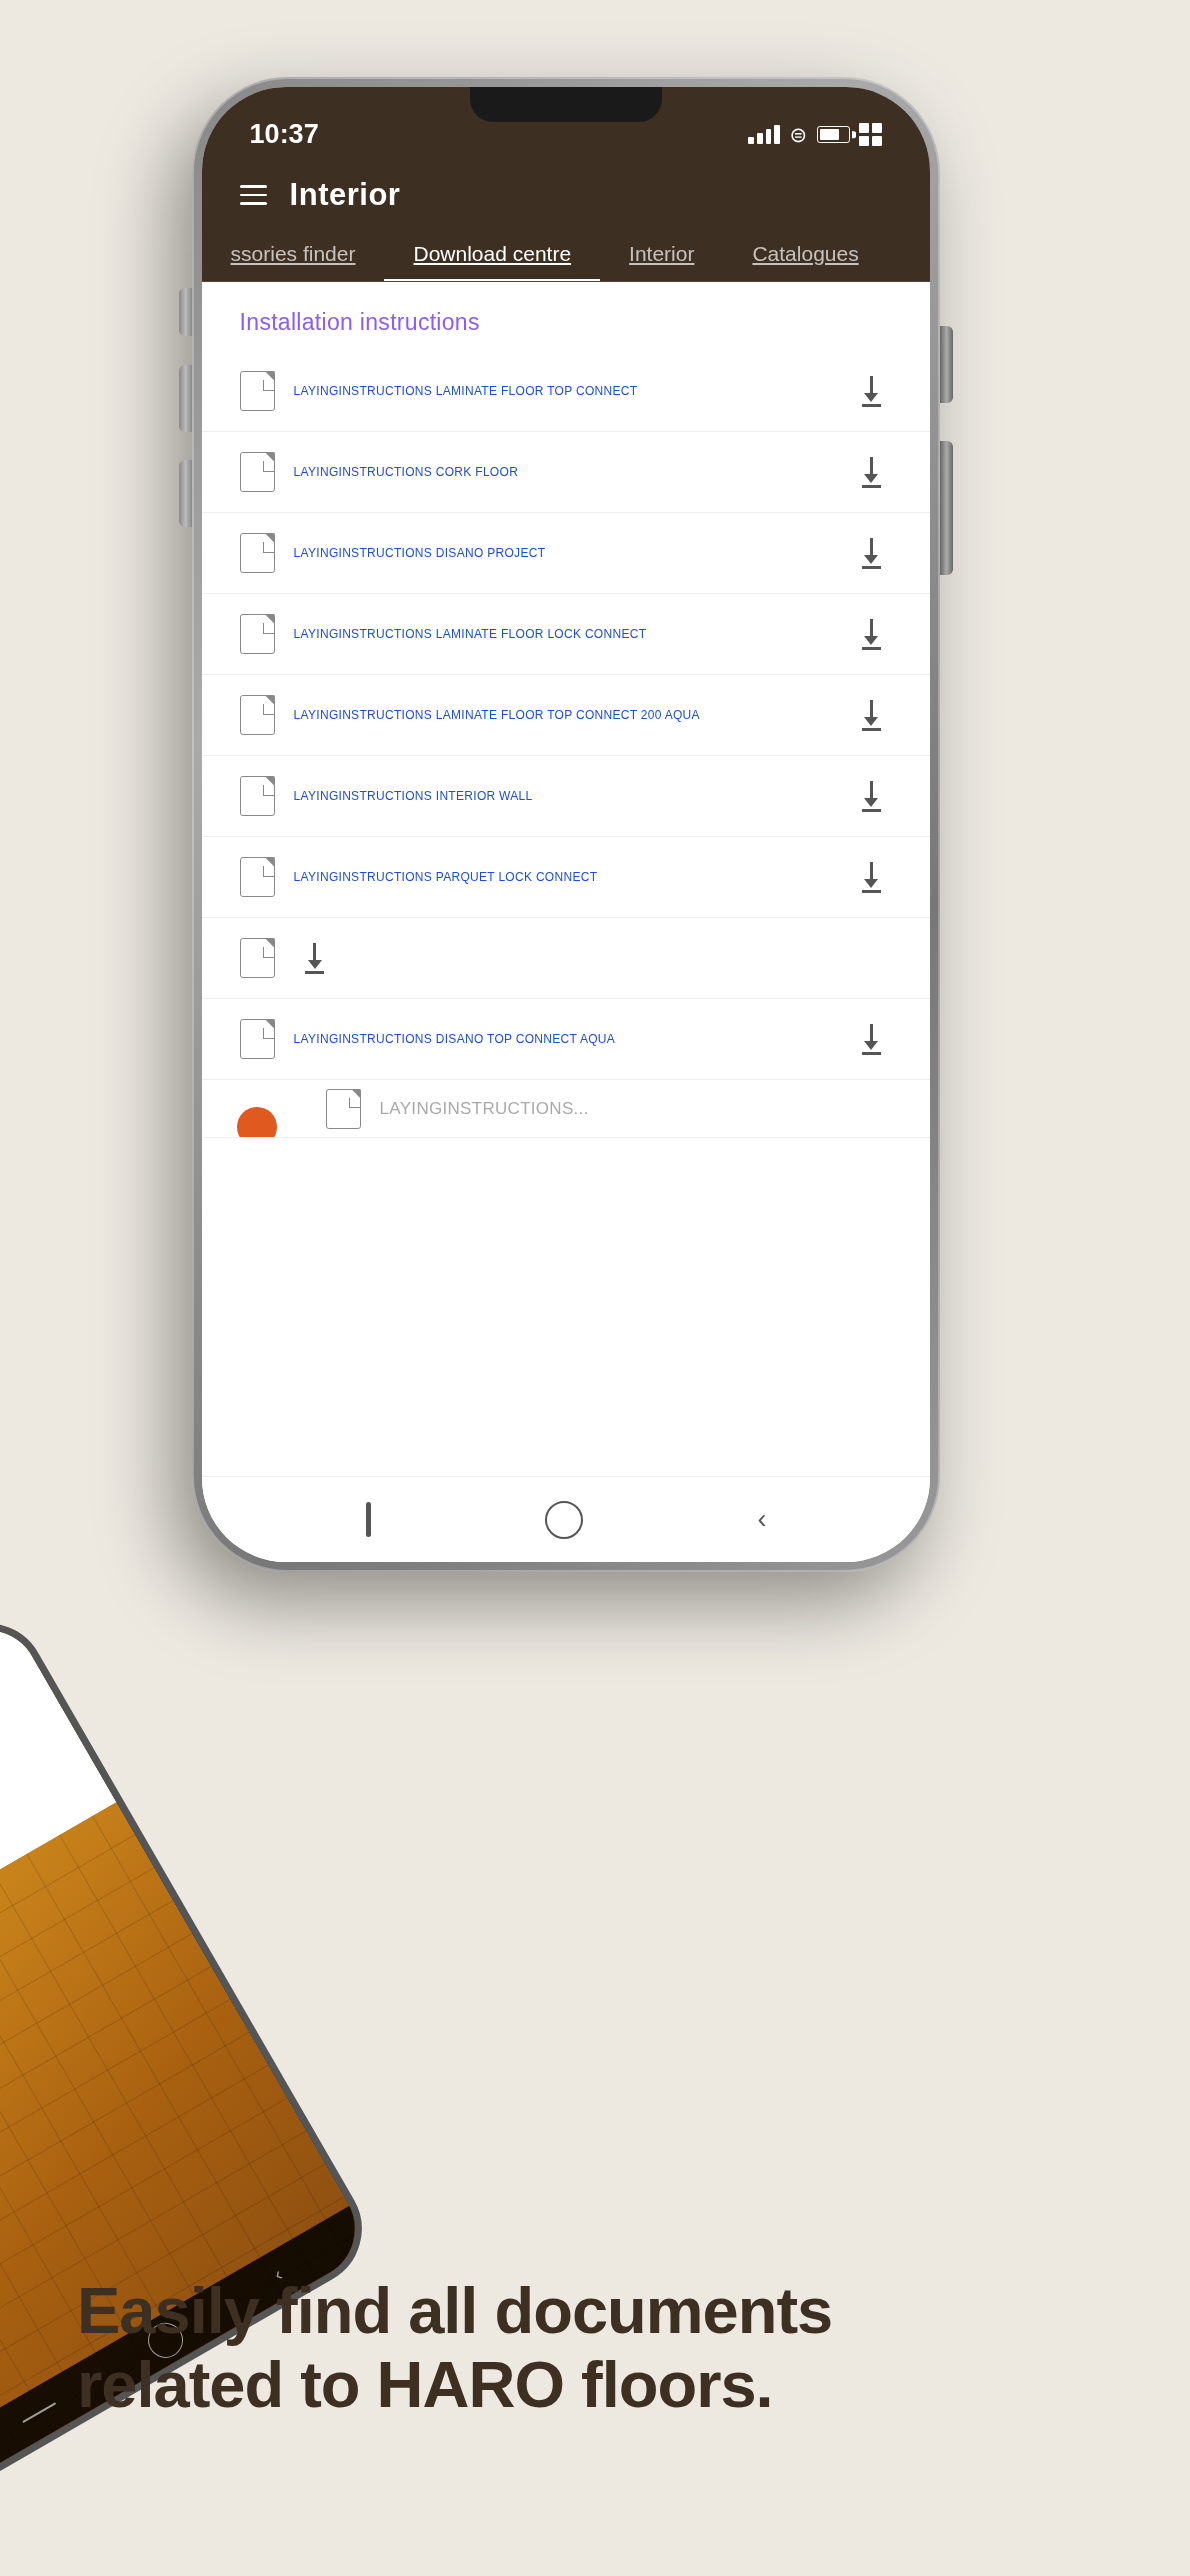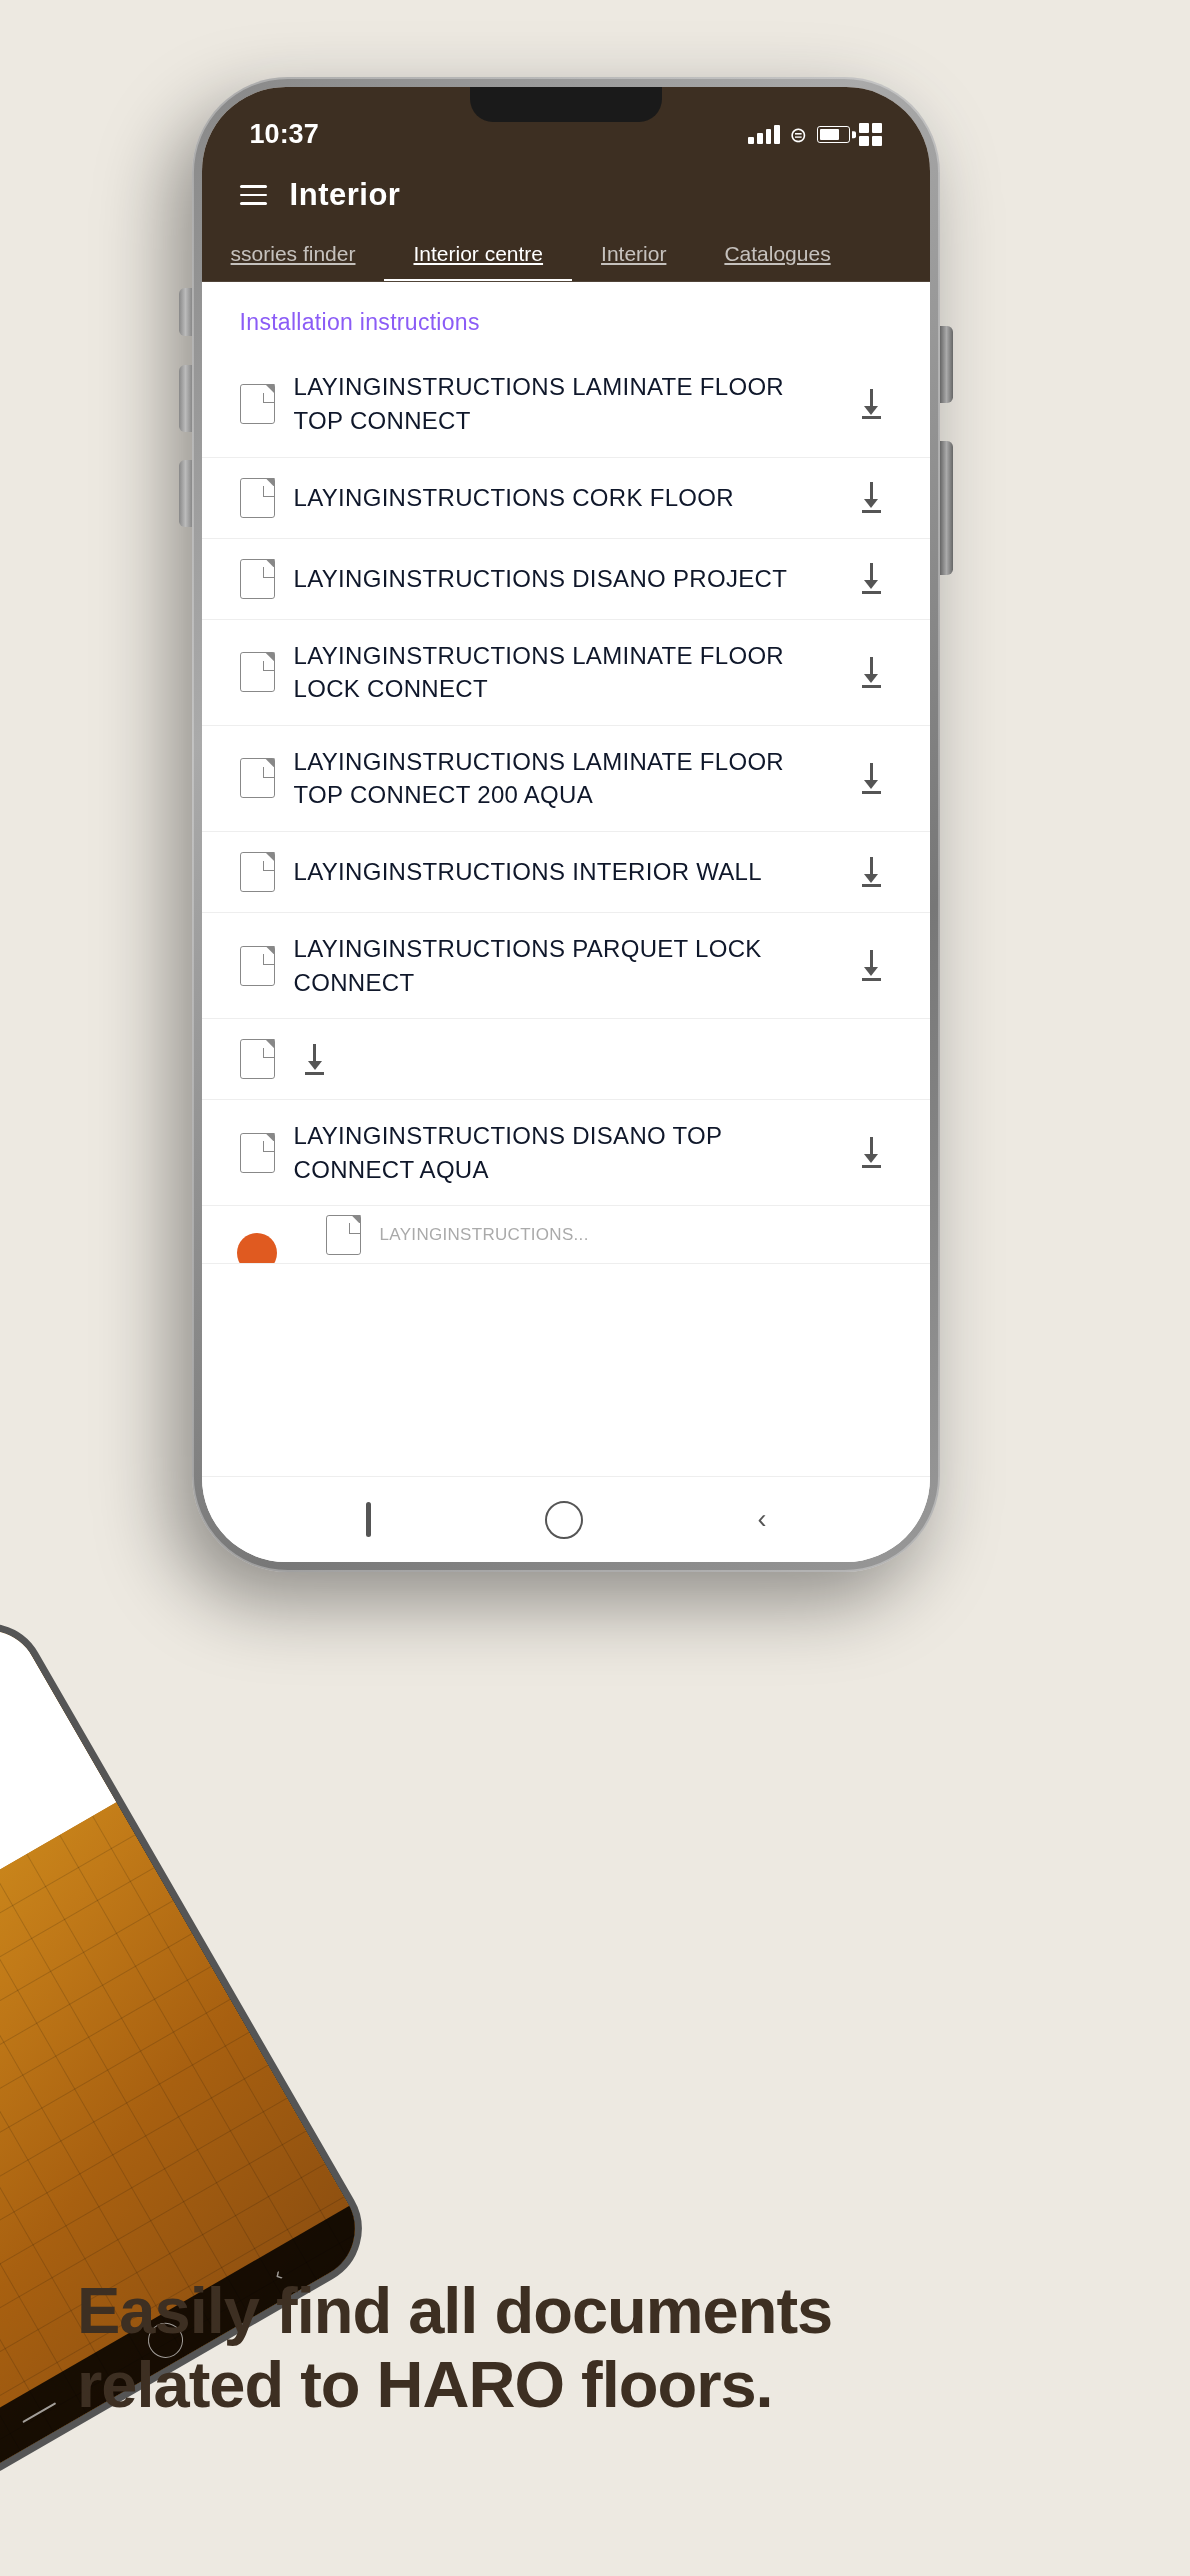--- a/index.html
+++ b/index.html
@@ -392,22 +392,22 @@
       right: 0;
       width: 9.6px;
       height: 9.6px;
       background: #fff;
       border-left: 1.9px solid #888;
       border-bottom: 1.9px solid #888;
     }
 
     .doc-name {
       flex: 1;
-      font-size: 24px;
-      color: #0f172a;
+      font-size: 12px;
+      color: #1d4ed8;
       line-height: 1.4;
       text-transform: uppercase;
       letter-spacing: 0.3px;
     }
 
     .download-btn {
       width: 42px;
       height: 42px;
       display: flex;
       align-items: center;
@@ -578,21 +578,21 @@
           </div>
           <span class="header-title">Interior</span>
         </div>
       </div>
 
       <div class="tab-bar">
         <div class="tab-item">
           <span>ssories finder</span>
         </div>
         <div class="tab-item active">
-          <span>Interior centre</span>
+          <span>Download centre</span>
         </div>
         <div class="tab-item">
           <span>Interior</span>
         </div>
         <div class="tab-item">
           <span>Catalogues</span>
         </div>
       </div>
 
       <div class="content-area">

